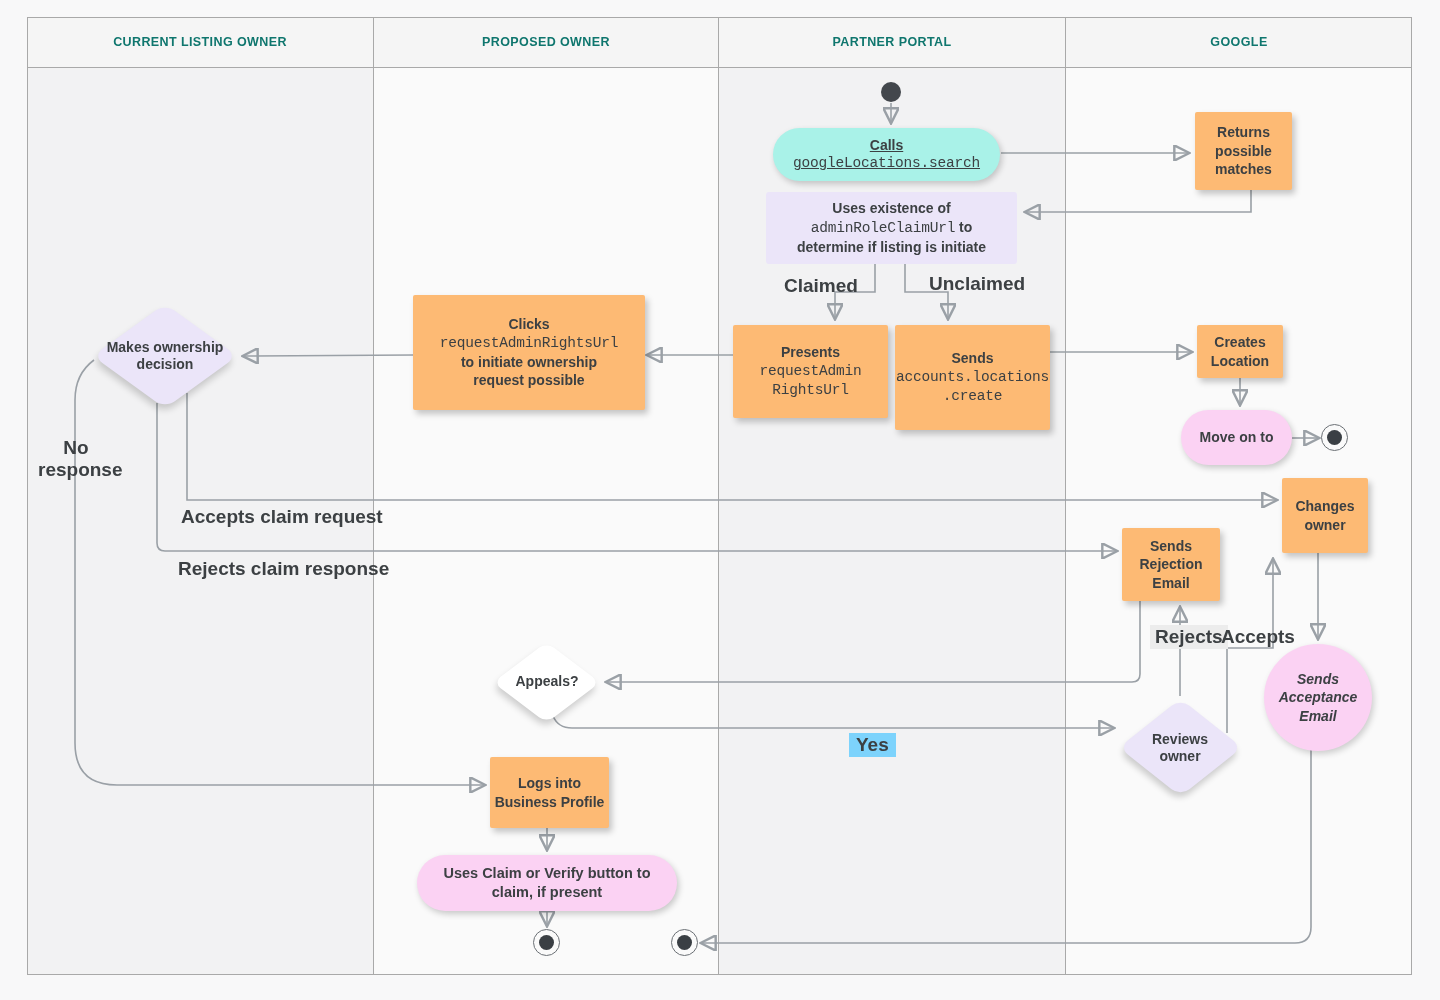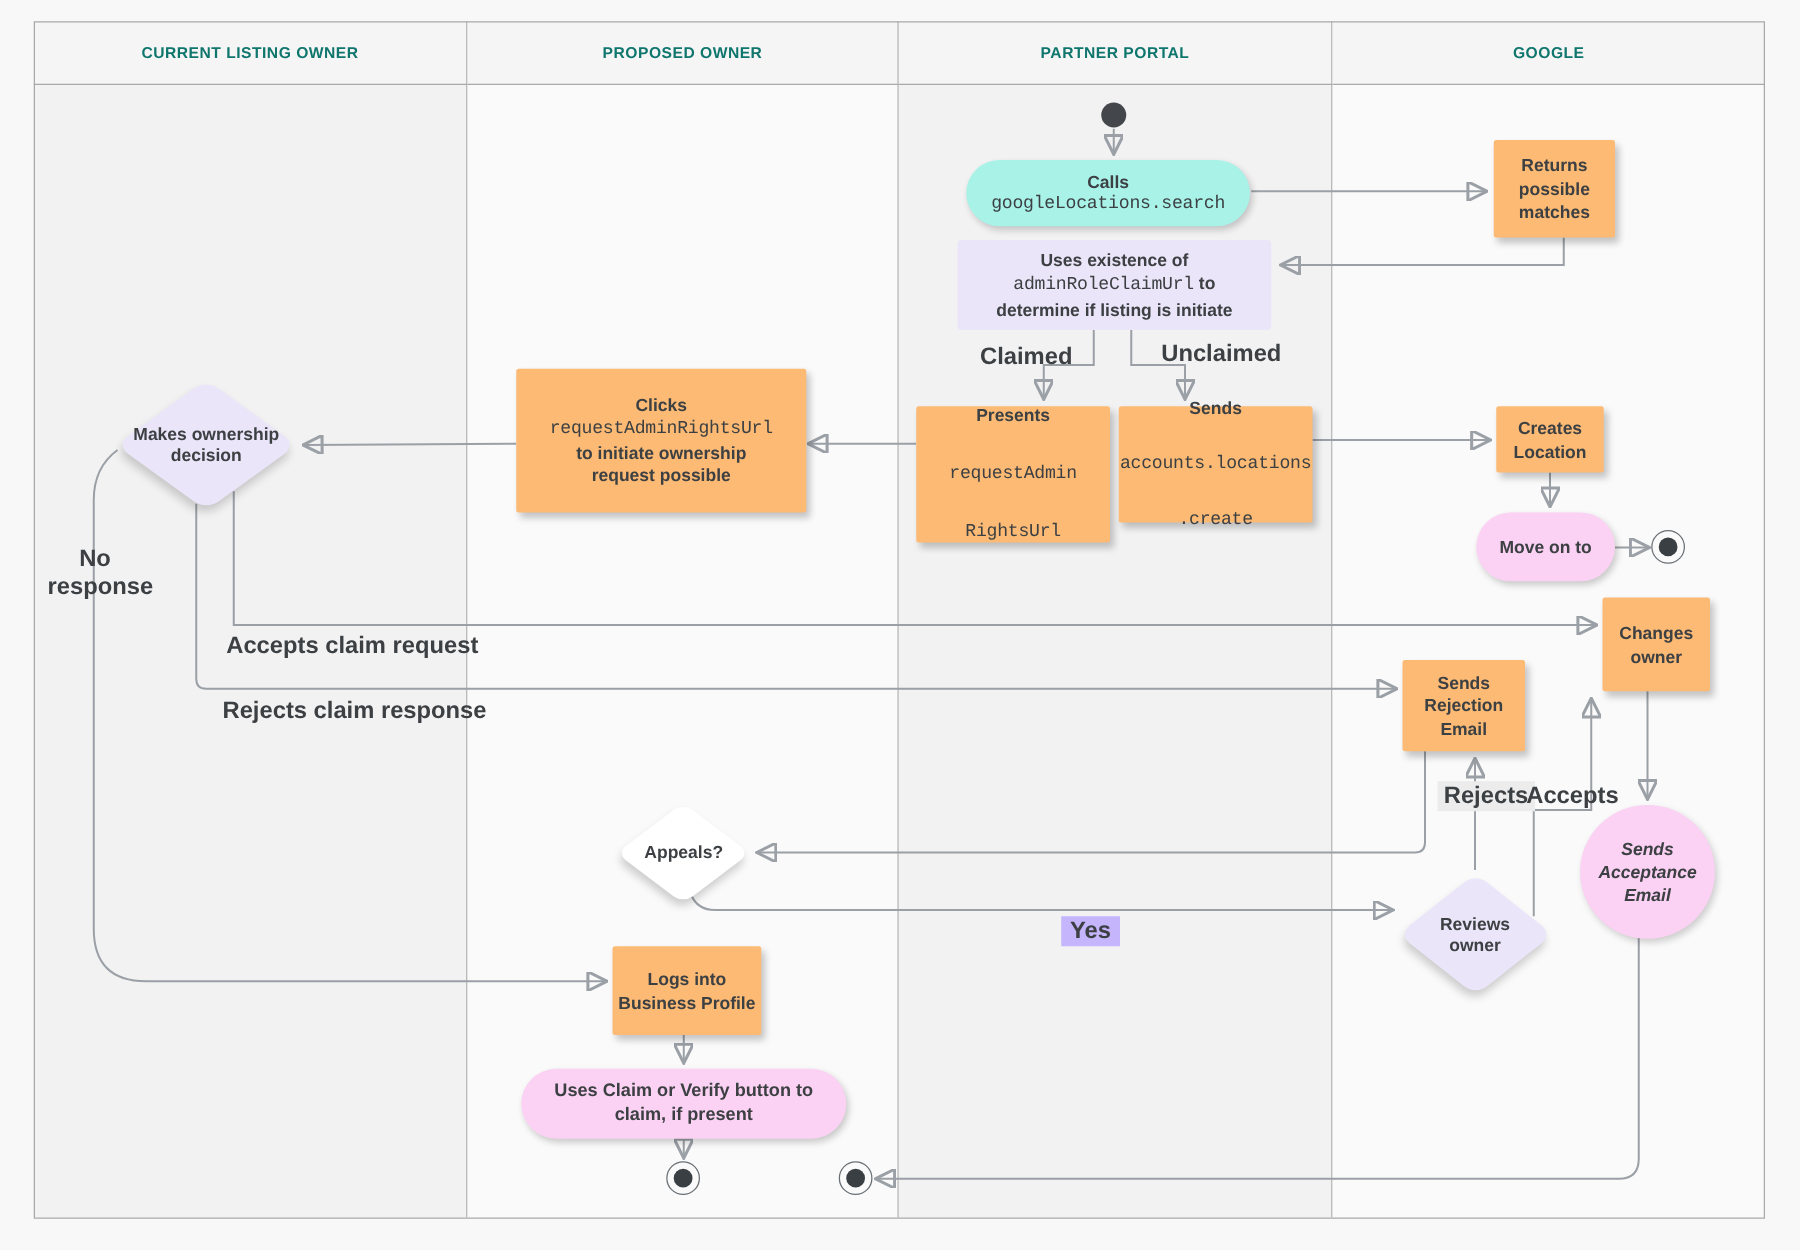--- a/index.html
+++ b/index.html
@@ -32,21 +32,21 @@
   .teal{background:var(--teal)} .pinkbg{background:var(--pink)}
   .lavbox{background:var(--lavender);border-radius:3px;}
   .blob{border-radius:50%;box-shadow:2px 3px 6px rgba(0,0,0,.18);}
   .code{font-family:"Liberation Mono","DejaVu Sans Mono",monospace;font-weight:normal;font-size:14.5px;letter-spacing:-0.2px;}
   .diamond{position:absolute;background:var(--lavender);border-radius:10px;box-shadow:3px 4px 6px rgba(0,0,0,.18);}
   .diamond.white{background:#fff;border-radius:8px;}
   .dlabel{position:absolute;display:flex;align-items:center;justify-content:center;text-align:center;
           font-weight:bold;font-size:14px;line-height:1.25;}
   .elabel{position:absolute;font-weight:bold;font-size:19px;white-space:nowrap;color:var(--text);}
   .elabel.bg1{background:#ececec;padding:1px 5px;}
-  .elabel.bg2{background:#c4b5fd;padding:1px 7px;}
+  .elabel.bg2{background:#7dd3fc;padding:1px 7px;}
   .wrap{white-space:normal;text-align:center;}
   
   .start{position:absolute;width:20px;height:20px;border-radius:50%;background:#43474c;}
   .endnode{position:absolute;width:27px;height:27px;border-radius:50%;border:1.6px solid #6b7075;
            display:flex;align-items:center;justify-content:center;background:transparent;}
   .endnode .dot{width:15px;height:15px;border-radius:50%;background:#3a3f44;}
 </style>
 </head>
 <body>
 
@@ -114,42 +114,42 @@
   <div class="endnode" style="left:1321px;top:424px;">
       <div class="dot"></div>
     </div>
   <div class="endnode" style="left:533px;top:929px;">
       <div class="dot"></div>
     </div>
   <div class="endnode" style="left:671px;top:929px;">
       <div class="dot"></div>
     </div>
 
-  <div class="node pill teal" style="left:773px;top:128px;width:227px;height:53px;">
+  <div class="node pill teal" style="left:773px;top:128px;width:227px;height:53px;text-decoration:underline;">
     <span>Calls</span>
     <span class="code">googleLocations.search</span>
   </div>
 
   <div class="node box" style="left:1195px;top:112px;width:97px;height:78px;">
     <span>Returns possible matches</span>
   </div>
 
   <div class="node lavbox" style="left:766px;top:192px;width:251px;height:72px;">
     <span>Uses existence of</span>
     <span><span class="code">adminRoleClaimUrl</span><span> to</span></span>
     <span>determine if listing is initiate</span>
   </div>
 
-  <div class="node box" style="left:733px;top:325px;width:155px;height:109px;gap:28px;">
+  <div class="node box" style="left:733px;top:325px;width:155px;height:93px;">
     <span>Presents</span>
     <span class="code">requestAdmin</span>
     <span class="code">RightsUrl</span>
   </div>
 
-  <div class="node box" style="left:895px;top:325px;width:155px;height:93px;gap:26px;">
+  <div class="node box" style="left:895px;top:325px;width:155px;height:105px;">
     <span>Sends</span>
     <span class="code">accounts.locations</span>
     <span class="code">.create</span>
   </div>
 
   <div class="node box" style="left:1197px;top:325px;width:86px;height:53px;">
     <span>Creates Location</span>
   </div>
 
   <div class="node pill pinkbg" style="left:1181px;top:410px;width:111px;height:55px;">

